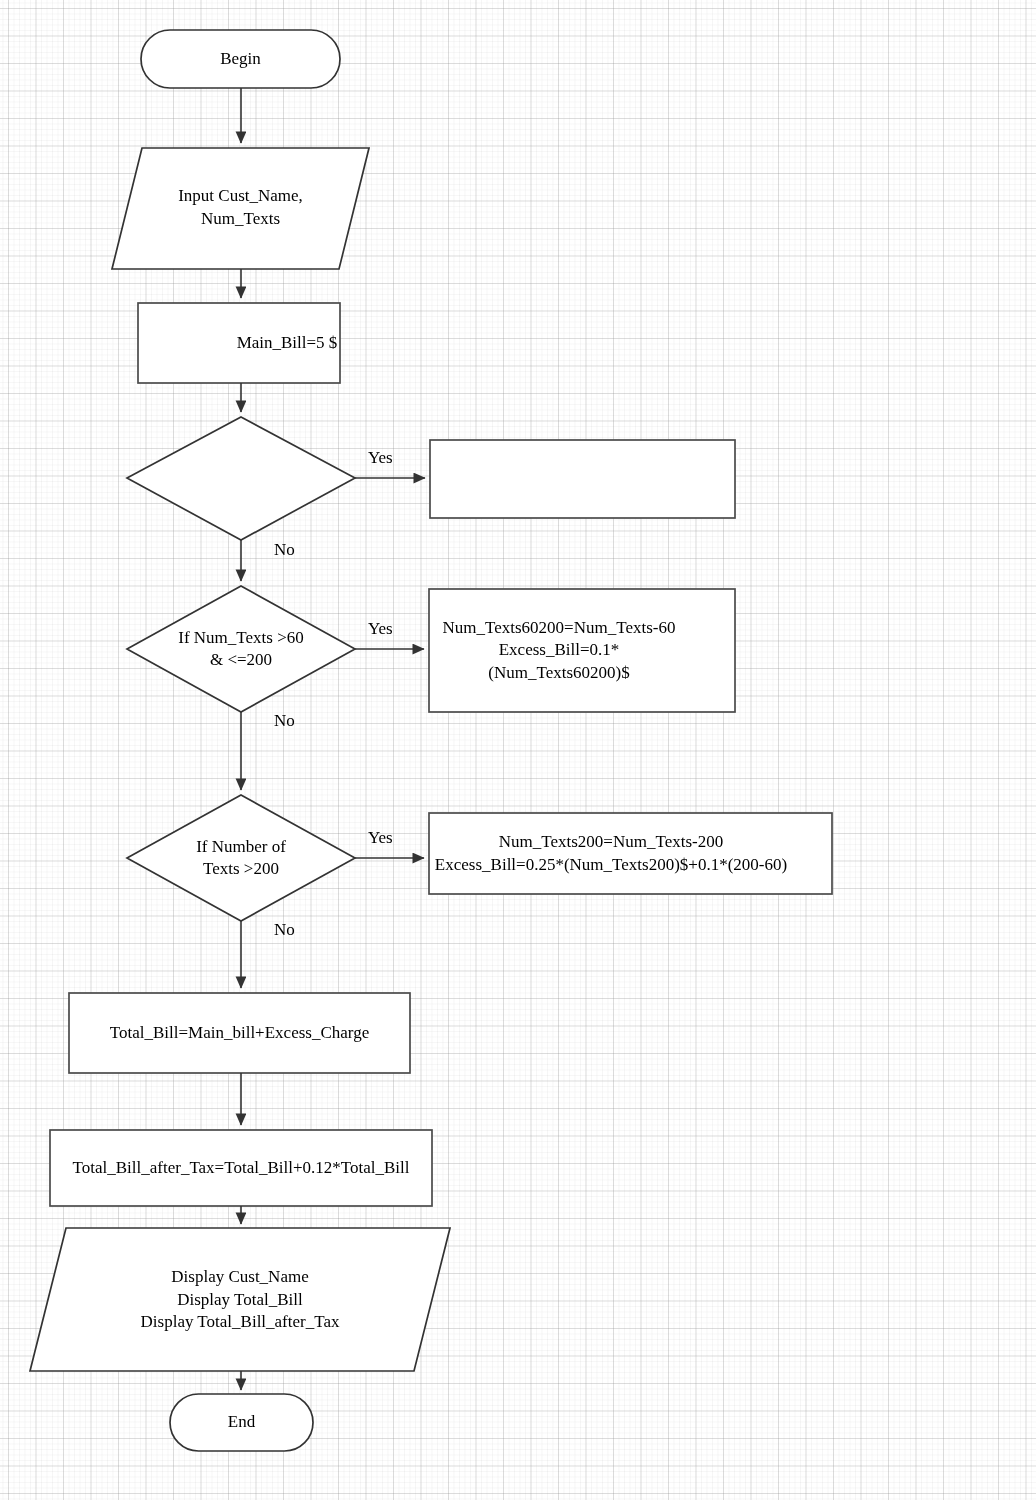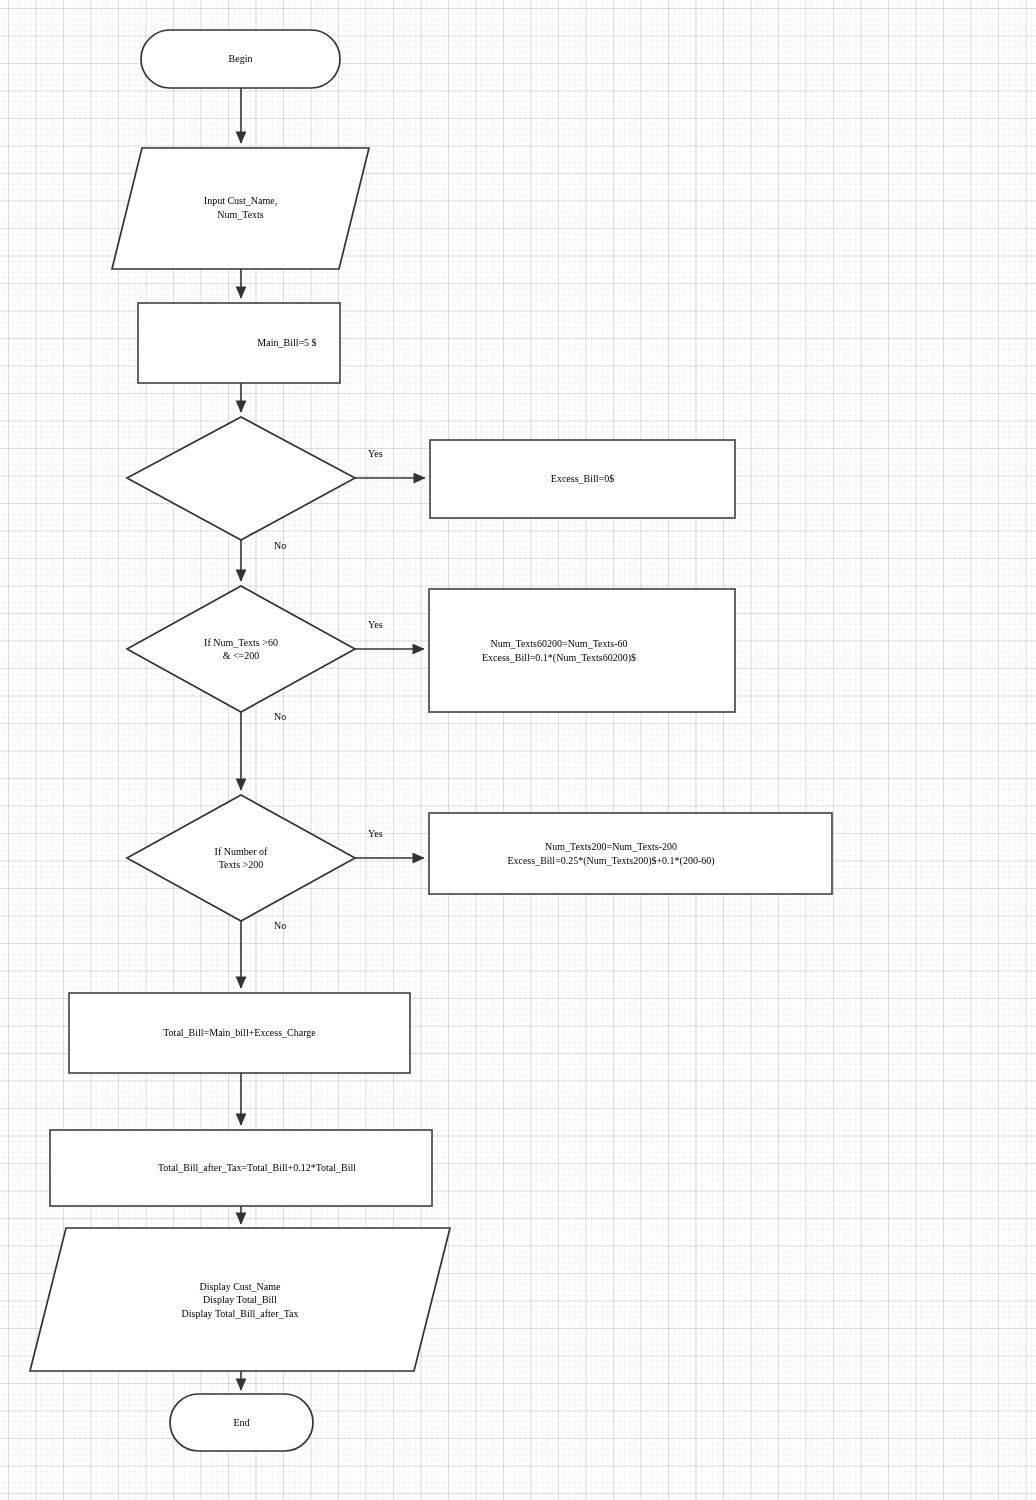--- a/index.html
+++ b/index.html
@@ -47,33 +47,33 @@
   }
   .conn {
     stroke: #333333;
     stroke-width: 1.6;
     fill: none;
   }
   .node-label {
     position: absolute;
     text-align: center;
     color: #000000;
-    font-size: 10px;
+    font-size: 17px;
     line-height: 1.32;
     font-family: "Liberation Serif", "DejaVu Serif", serif;
     pointer-events: none;
     white-space: pre-line;
     display: flex;
     align-items: center;
     justify-content: center;
   }
   .edge-label {
     position: absolute;
     color: #000000;
-    font-size: 10px;
+    font-size: 17px;
     font-family: "Liberation Serif", "DejaVu Serif", serif;
     white-space: nowrap;
   }
 </style>
 </head>
 <body>
 
 <div id="canvas">
 
   <svg id="flow-svg" viewBox="0 0 1036 1500">
@@ -135,37 +135,36 @@
   </svg>
 
   <div class="node-label" style="left:141px; top:30px; width:199px; height:58px;">Begin</div>
 
   <div class="node-label" style="left:118px; top:155px; width:245px; height:105px;">Input Cust_Name,
 Num_Texts</div>
 
   <div class="node-label" style="left:138px; top:303px; width:202px; height:80px;padding-left:48px;">Main_Bill=5 $</div>
 
 
-  <div class="node-label" style="left:430px; top:440px; width:305px; height:78px;">Excess_Bill=0$</div>
 
   <div class="node-label" style="left:132px; top:618px; width:218px; height:62px;">If Num_Texts &gt;60
 &amp; &lt;=200</div>
 
   <div class="node-label" style="left:429px; top:589px; width:260px; height:123px;">Num_Texts60200=Num_Texts-60
 Excess_Bill=0.1*(Num_Texts60200)$</div>
 
   <div class="node-label" style="left:137px; top:827px; width:208px; height:62px;">If Number of
 Texts &gt;200</div>
 
   <div class="node-label" style="left:406px; top:813px; width:410px; height:81px;">Num_Texts200=Num_Texts-200
 Excess_Bill=0.25*(Num_Texts200)$+0.1*(200-60)</div>
 
   <div class="node-label" style="left:69px; top:993px; width:341px; height:80px;">Total_Bill=Main_bill+Excess_Charge</div>
 
-  <div class="node-label" style="left:50px; top:1130px; width:382px; height:76px;margin-left:16px;">Total_Bill_after_Tax=Total_Bill+0.12*Total_Bill</div>
+  <div class="node-label" style="left:50px; top:1130px; width:382px; height:76px;">Total_Bill_after_Tax=Total_Bill+0.12*Total_Bill</div>
 
   <div class="node-label" style="left:170px; top:1394px; width:143px; height:57px;">End</div>
 
   <div class="node-label" style="left:48px; top:1255px; width:384px; height:90px;">Display Cust_Name
 Display Total_Bill
 Display Total_Bill_after_Tax</div>
 
   <div class="edge-label" style="left:368px; top:448px;">Yes</div>
 
   <div class="edge-label" style="left:274px; top:540px;">No</div>

